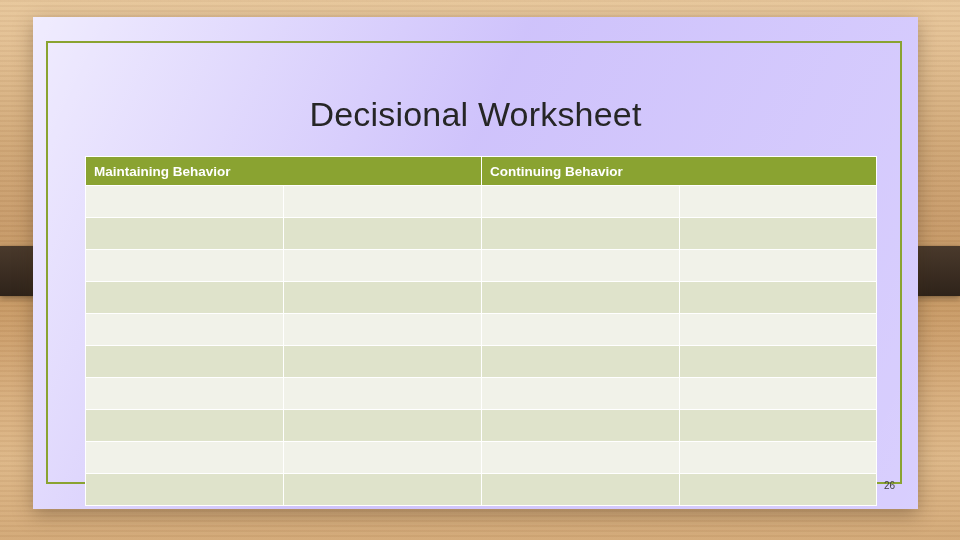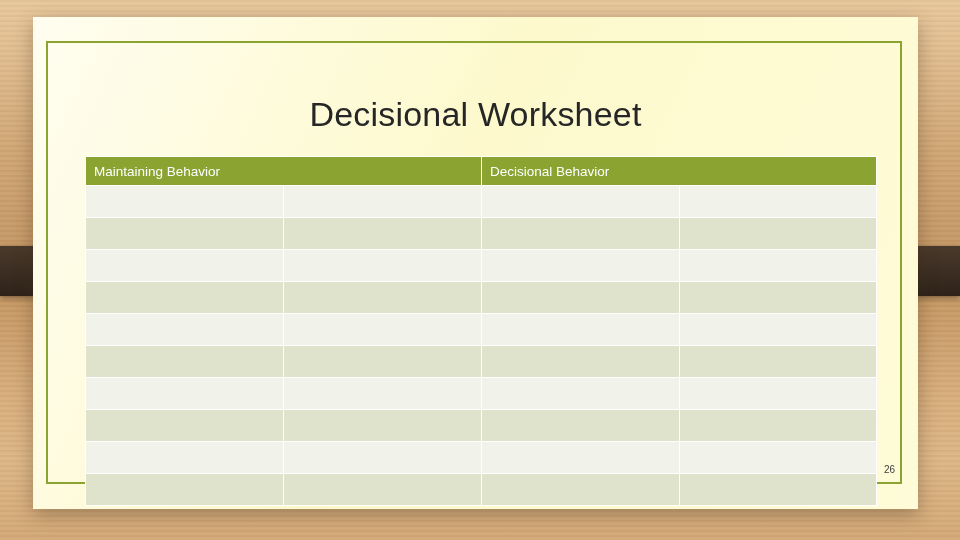--- a/index.html
+++ b/index.html
@@ -49,21 +49,21 @@
   .bar-left { left: 0; width: 62px; }
   .bar-right { right: 0; width: 62px; }
 
   
   .slide {
     position: absolute;
     left: 33px;
     top: 17px;
     width: 885px;
     height: 492px;
-    background: #fef9c3;
+    background: #c4b5fd;
     box-shadow: 0 6px 18px rgba(60, 40, 20, 0.35);
   }
   .slide::before {
     content: "";
     position: absolute;
     inset: 0;
     background: linear-gradient(115deg, rgba(255,255,255,0.75) 0%, rgba(250,249,244,0.2) 45%, rgba(255,255,255,0.35) 100%);
     pointer-events: none;
   }
 
@@ -110,37 +110,37 @@
     white-space: nowrap;
   }
   .col-a { width: 198px; }
   .col-b { width: 198px; }
   .col-c { width: 198px; }
   .col-d { width: 197px; }
 
   tr.head td {
     background: #8aa331;
     color: #ffffff;
-    font-weight: normal;
+    font-weight: bold;
     height: 28px;
     border-color: #ffffff;
   }
   tr.sub td {
     background: #e8eada;
     font-weight: bold;
     color: #1a1a1a;
     height: 30px;
   }
   tr.light td { background: #f1f2e9; }
   tr.dark td  { background: #dfe3cb; }
 
   .page-number {
     position: absolute;
     right: 23px;
-    bottom: 34px;
+    bottom: 18px;
     font-size: 10px;
     color: #3f3f3f;
   }
 </style>
 </head>
 <body>
 
 <div class="desk"></div>
 <div class="bar-left"></div>
 <div class="bar-right"></div>
@@ -153,21 +153,21 @@
   <table class="worksheet">
     <colgroup>
       <col class="col-a">
         <col class="col-b">
         <col class="col-c">
         <col class="col-d">
     </colgroup>
     <tbody>
       <tr class="head">
         <td colspan="2">Maintaining Behavior</td>
-        <td colspan="2">Decisional  Behavior</td>
+        <td colspan="2">Continuing  Behavior</td>
       </tr>
       <tr class="light">
         <td></td>
         <td></td>
         <td></td>
         <td></td>
       </tr>
       <tr class="dark">
         <td></td>
         <td></td>

